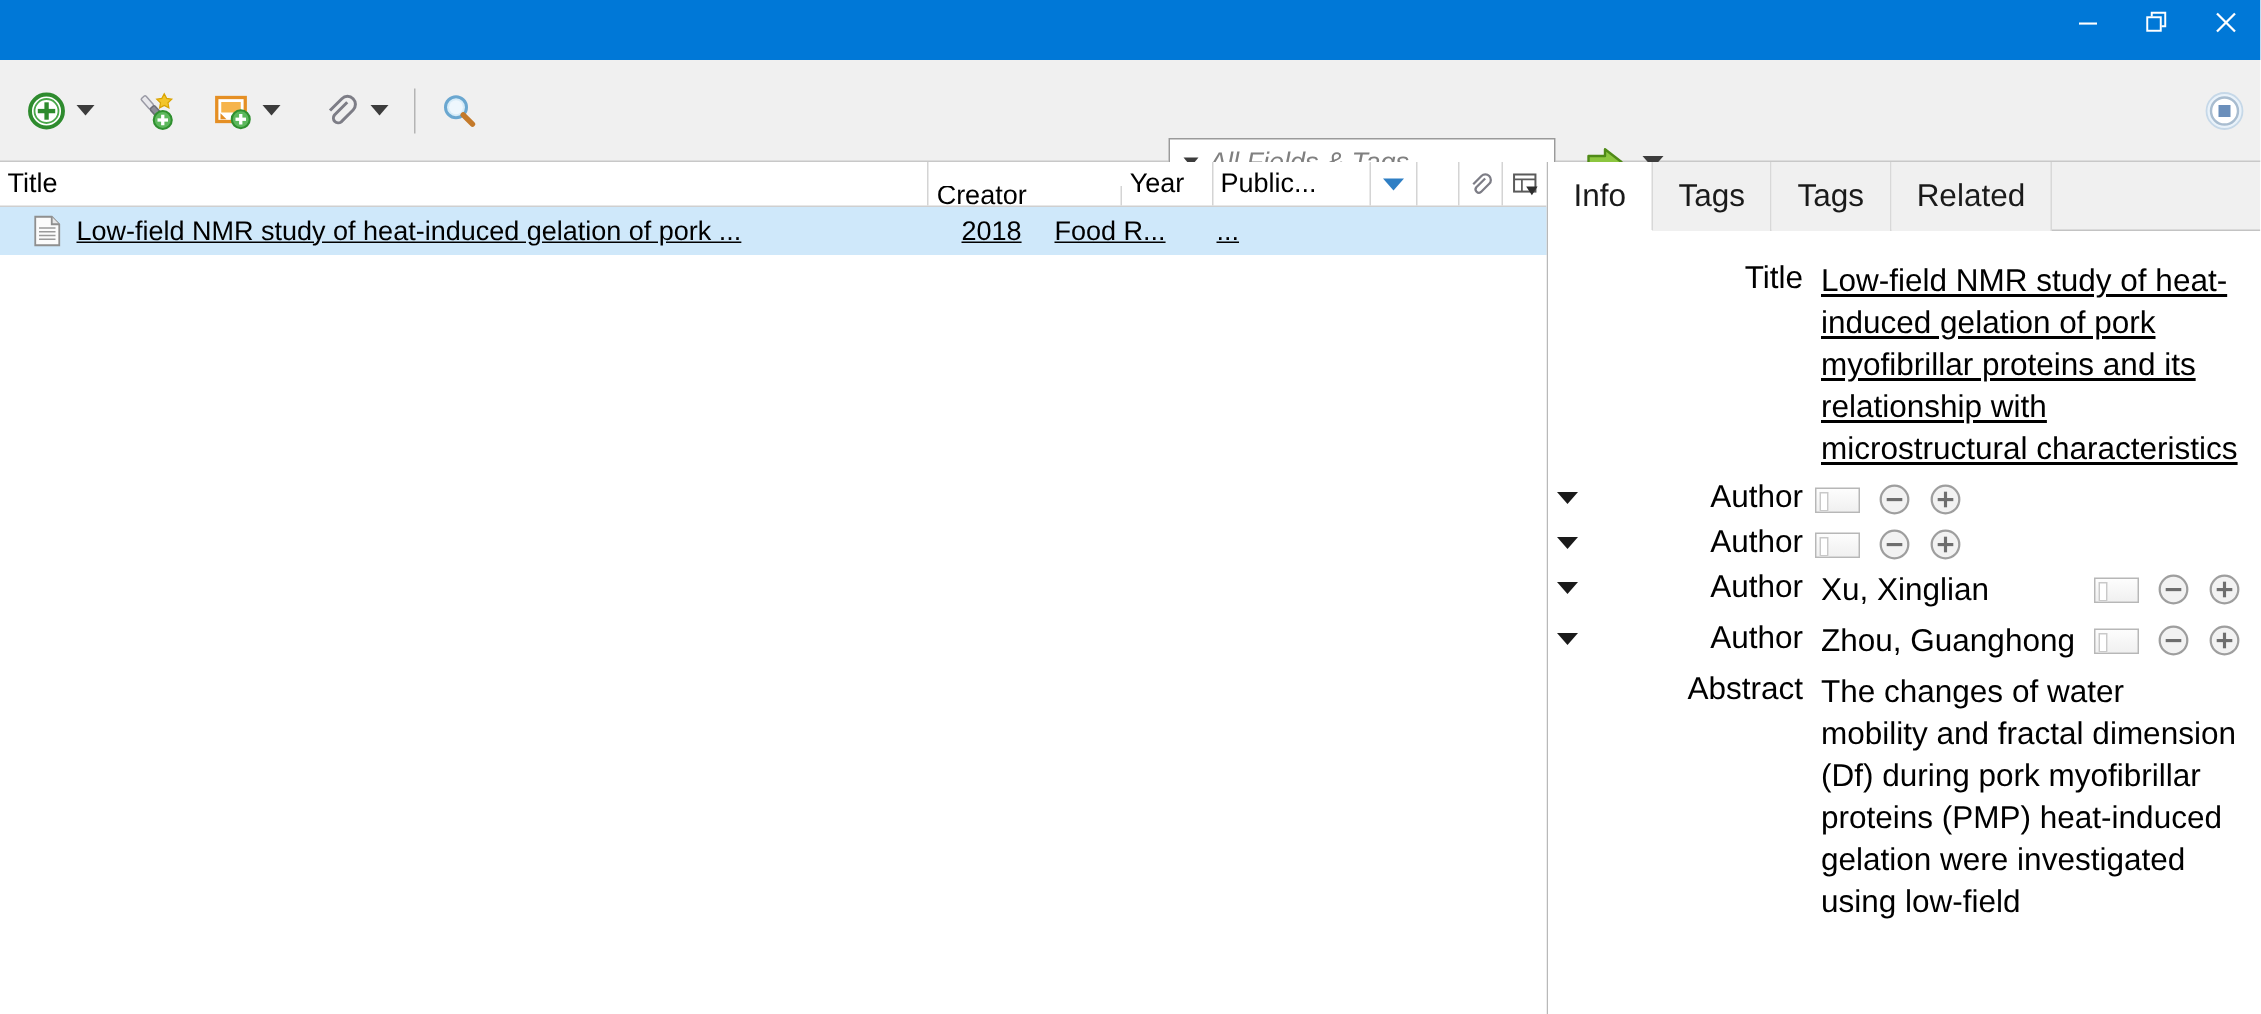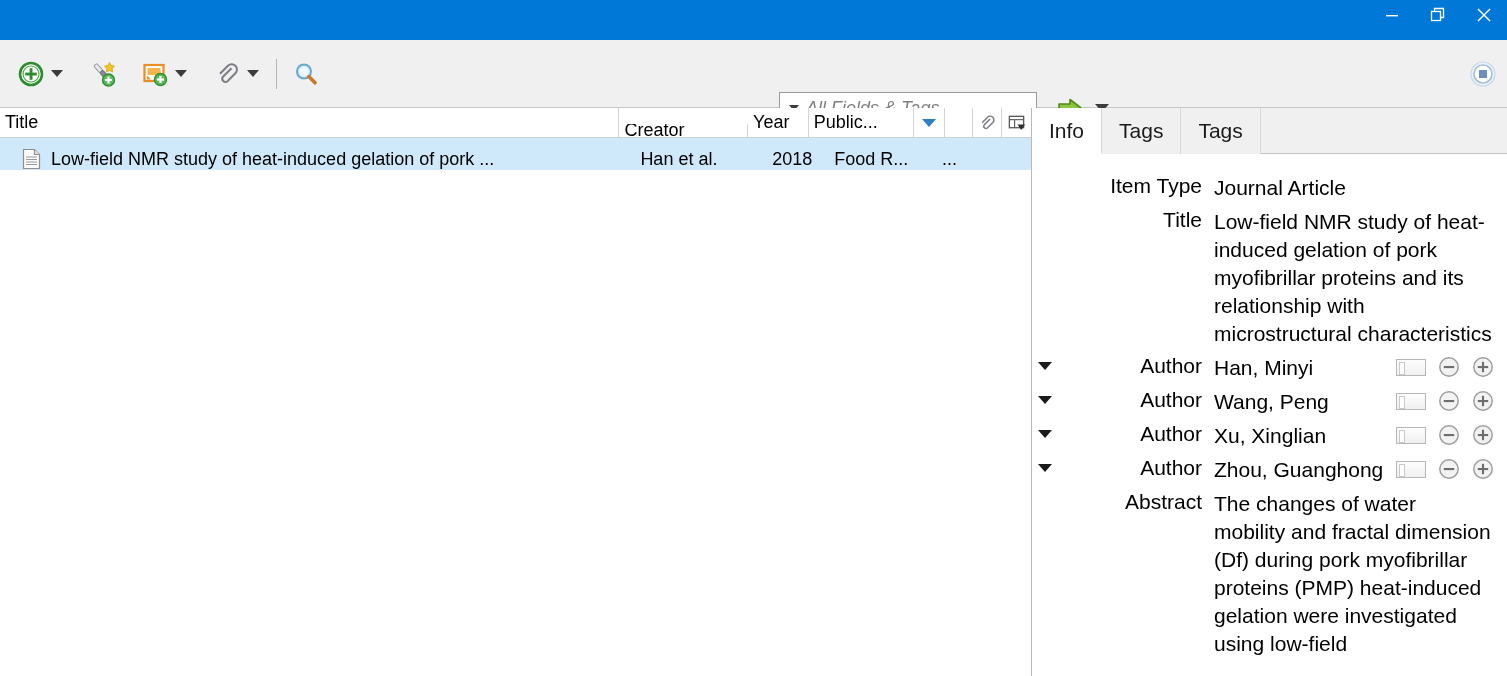--- a/index.html
+++ b/index.html
@@ -153,25 +153,26 @@
 
   .row {
     height: 32px;
     display: flex;
     align-items: center;
     background: #cfe8fa;
     font-size: 18px;
     color: #000;
   }
   .cell {
-    display:flex; align-items:flex-end;
+    display:flex; align-items:center;
     height: 100%;
     white-space: nowrap;
     overflow: hidden;
     padding-left: 5px;
+    text-decoration: underline;
   }
   .cell-title  { width: 636px; padding-left: 22px; }
   .cell-creator{ width: 132px; }
   .cell-year   { width: 62px; }
   .cell-pub    { width: 108px; }
   .cell-extra  { width: 94px; }
   .doc-ico { margin-right: 10px; display:flex; }
   .tree-fill { flex: 1 1 auto; background: #ffffff; }
 
   
@@ -444,23 +445,20 @@
               <g stroke="#9a9a9a" stroke-width="1">
                 <line x1="4" y1="9" x2="15" y2="9"></line>
                 <line x1="4" y1="11.5" x2="15" y2="11.5"></line>
                 <line x1="4" y1="14" x2="15" y2="14"></line>
                 <line x1="4" y1="16.5" x2="15" y2="16.5"></line>
               </g>
             </svg>
           </span>
           <span>Low-field NMR study of heat-induced gelation of pork ...</span>
         </div>
-        <div class="cell cell-creator">
-          <span>Han et al.</span>
-        </div>
         <div class="cell cell-year">
           <span>2018</span>
         </div>
         <div class="cell cell-pub">
           <span>Food R...</span>
         </div>
         <div class="cell cell-extra">
           <span>...</span>
         </div>
       </div>
@@ -473,44 +471,41 @@
       <div class="tabs">
         <div class="tab active">
           <span>Info</span>
         </div>
         <div class="tab">
           <span>Tags</span>
         </div>
         <div class="tab">
           <span>Tags</span>
         </div>
+        <div class="tab">
+          <span>Related</span>
+        </div>
         <div class="tabs-rest"></div>
       </div>
 
       <div class="pane">
 
 
-        <div class="field">
-          <div class="f-twisty"></div>
-          <div class="f-label">Item Type</div>
-          <div class="f-value nowrap">Journal Article</div>
-        </div>
 
         <div class="field">
           <div class="f-twisty"></div>
           <div class="f-label">Title</div>
-          <div class="f-value" style="width:300px;flex:0 0 300px;">Low-field NMR study of heat-induced gelation of pork myofibrillar proteins and its relationship with microstructural characteristics</div>
+          <div class="f-value" style="width:300px;flex:0 0 300px;text-decoration:underline;">Low-field NMR study of heat-induced gelation of pork myofibrillar proteins and its relationship with microstructural characteristics</div>
         </div>
 
         <div class="field author">
           <div class="f-twisty">
             <span class="twisty"></span>
           </div>
           <div class="f-label">Author</div>
-          <div class="f-value nowrap">Han, Minyi</div>
           <div class="f-ctrls">
             <span class="switchbox"></span>
             <span class="circ-btn">
               <svg width="22" height="22" viewBox="0 0 22 22" aria-hidden="true">
                 <circle cx="11" cy="11" r="9.2" fill="#f2f2f2" stroke="#9e9e9e" stroke-width="1.5"></circle>
                 <rect x="5.8" y="10" width="10.4" height="2.1" fill="#6e6e6e"></rect>
               </svg>
             </span>
             <span class="circ-btn">
               <svg width="22" height="22" viewBox="0 0 22 22" aria-hidden="true">
@@ -520,21 +515,20 @@
               </svg>
             </span>
           </div>
         </div>
 
         <div class="field author">
           <div class="f-twisty">
             <span class="twisty"></span>
           </div>
           <div class="f-label">Author</div>
-          <div class="f-value nowrap">Wang, Peng</div>
           <div class="f-ctrls">
             <span class="switchbox"></span>
             <span class="circ-btn">
               <svg width="22" height="22" viewBox="0 0 22 22" aria-hidden="true">
                 <circle cx="11" cy="11" r="9.2" fill="#f2f2f2" stroke="#9e9e9e" stroke-width="1.5"></circle>
                 <rect x="5.8" y="10" width="10.4" height="2.1" fill="#6e6e6e"></rect>
               </svg>
             </span>
             <span class="circ-btn">
               <svg width="22" height="22" viewBox="0 0 22 22" aria-hidden="true">

